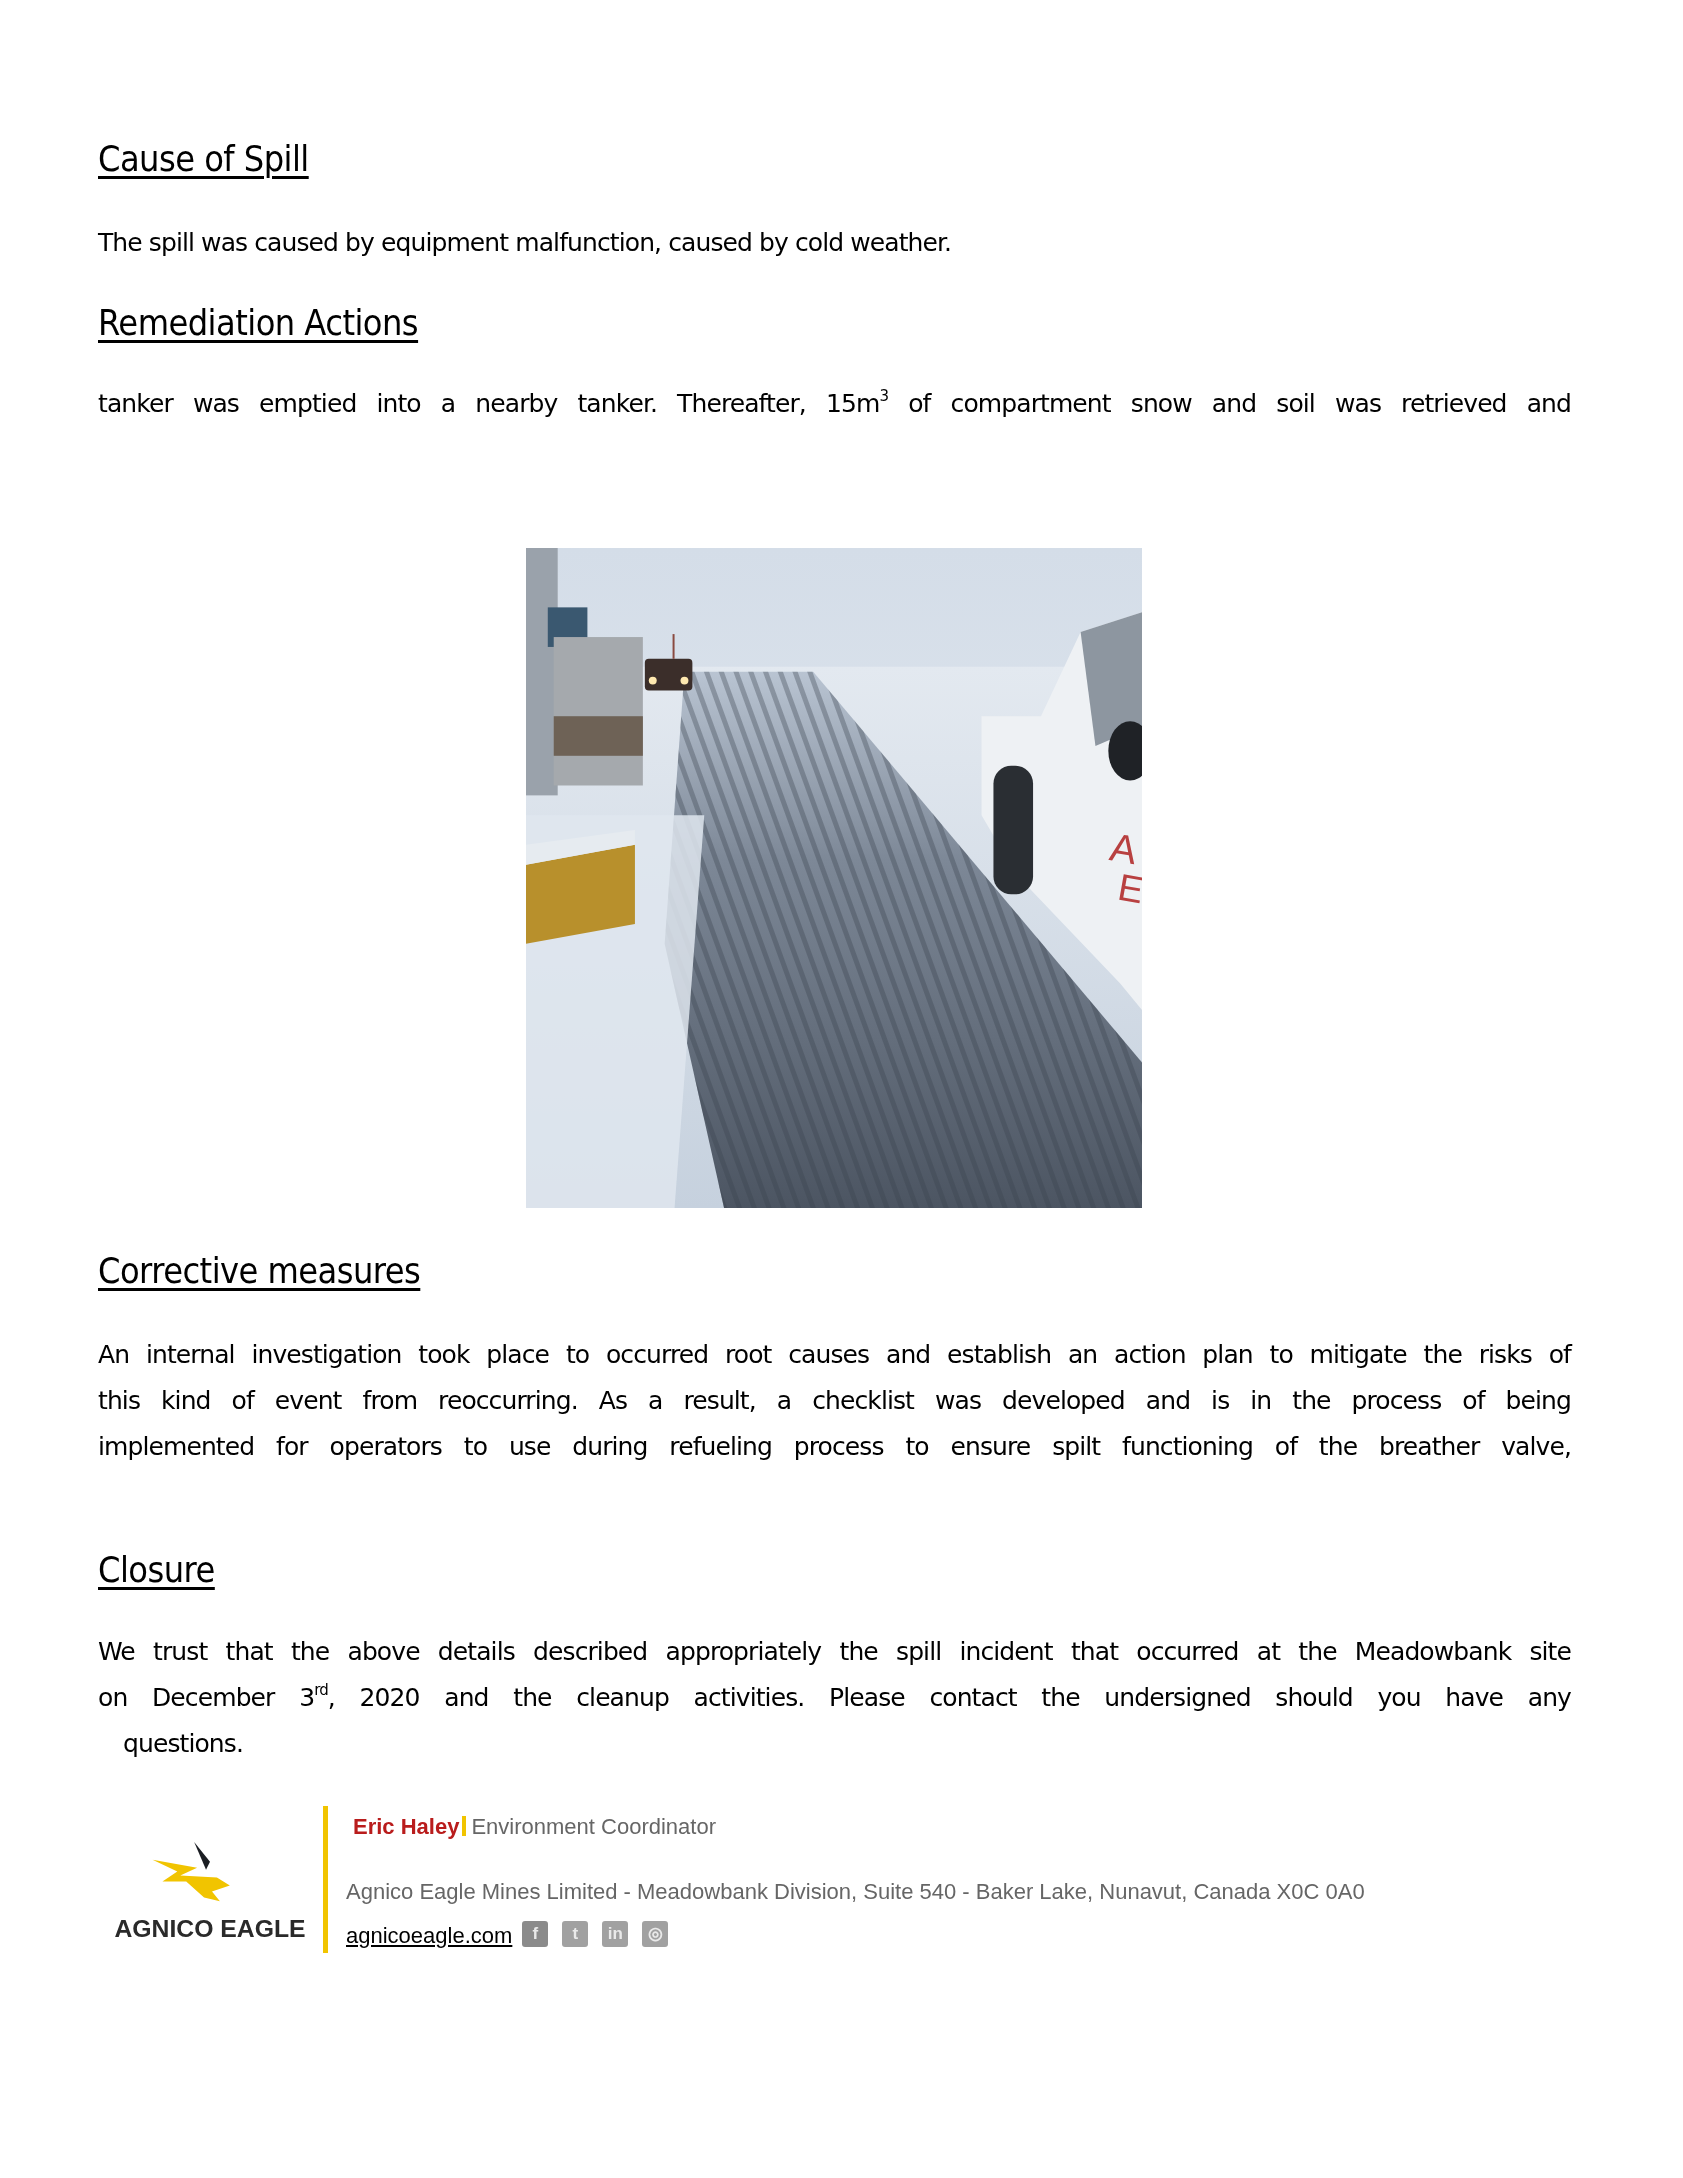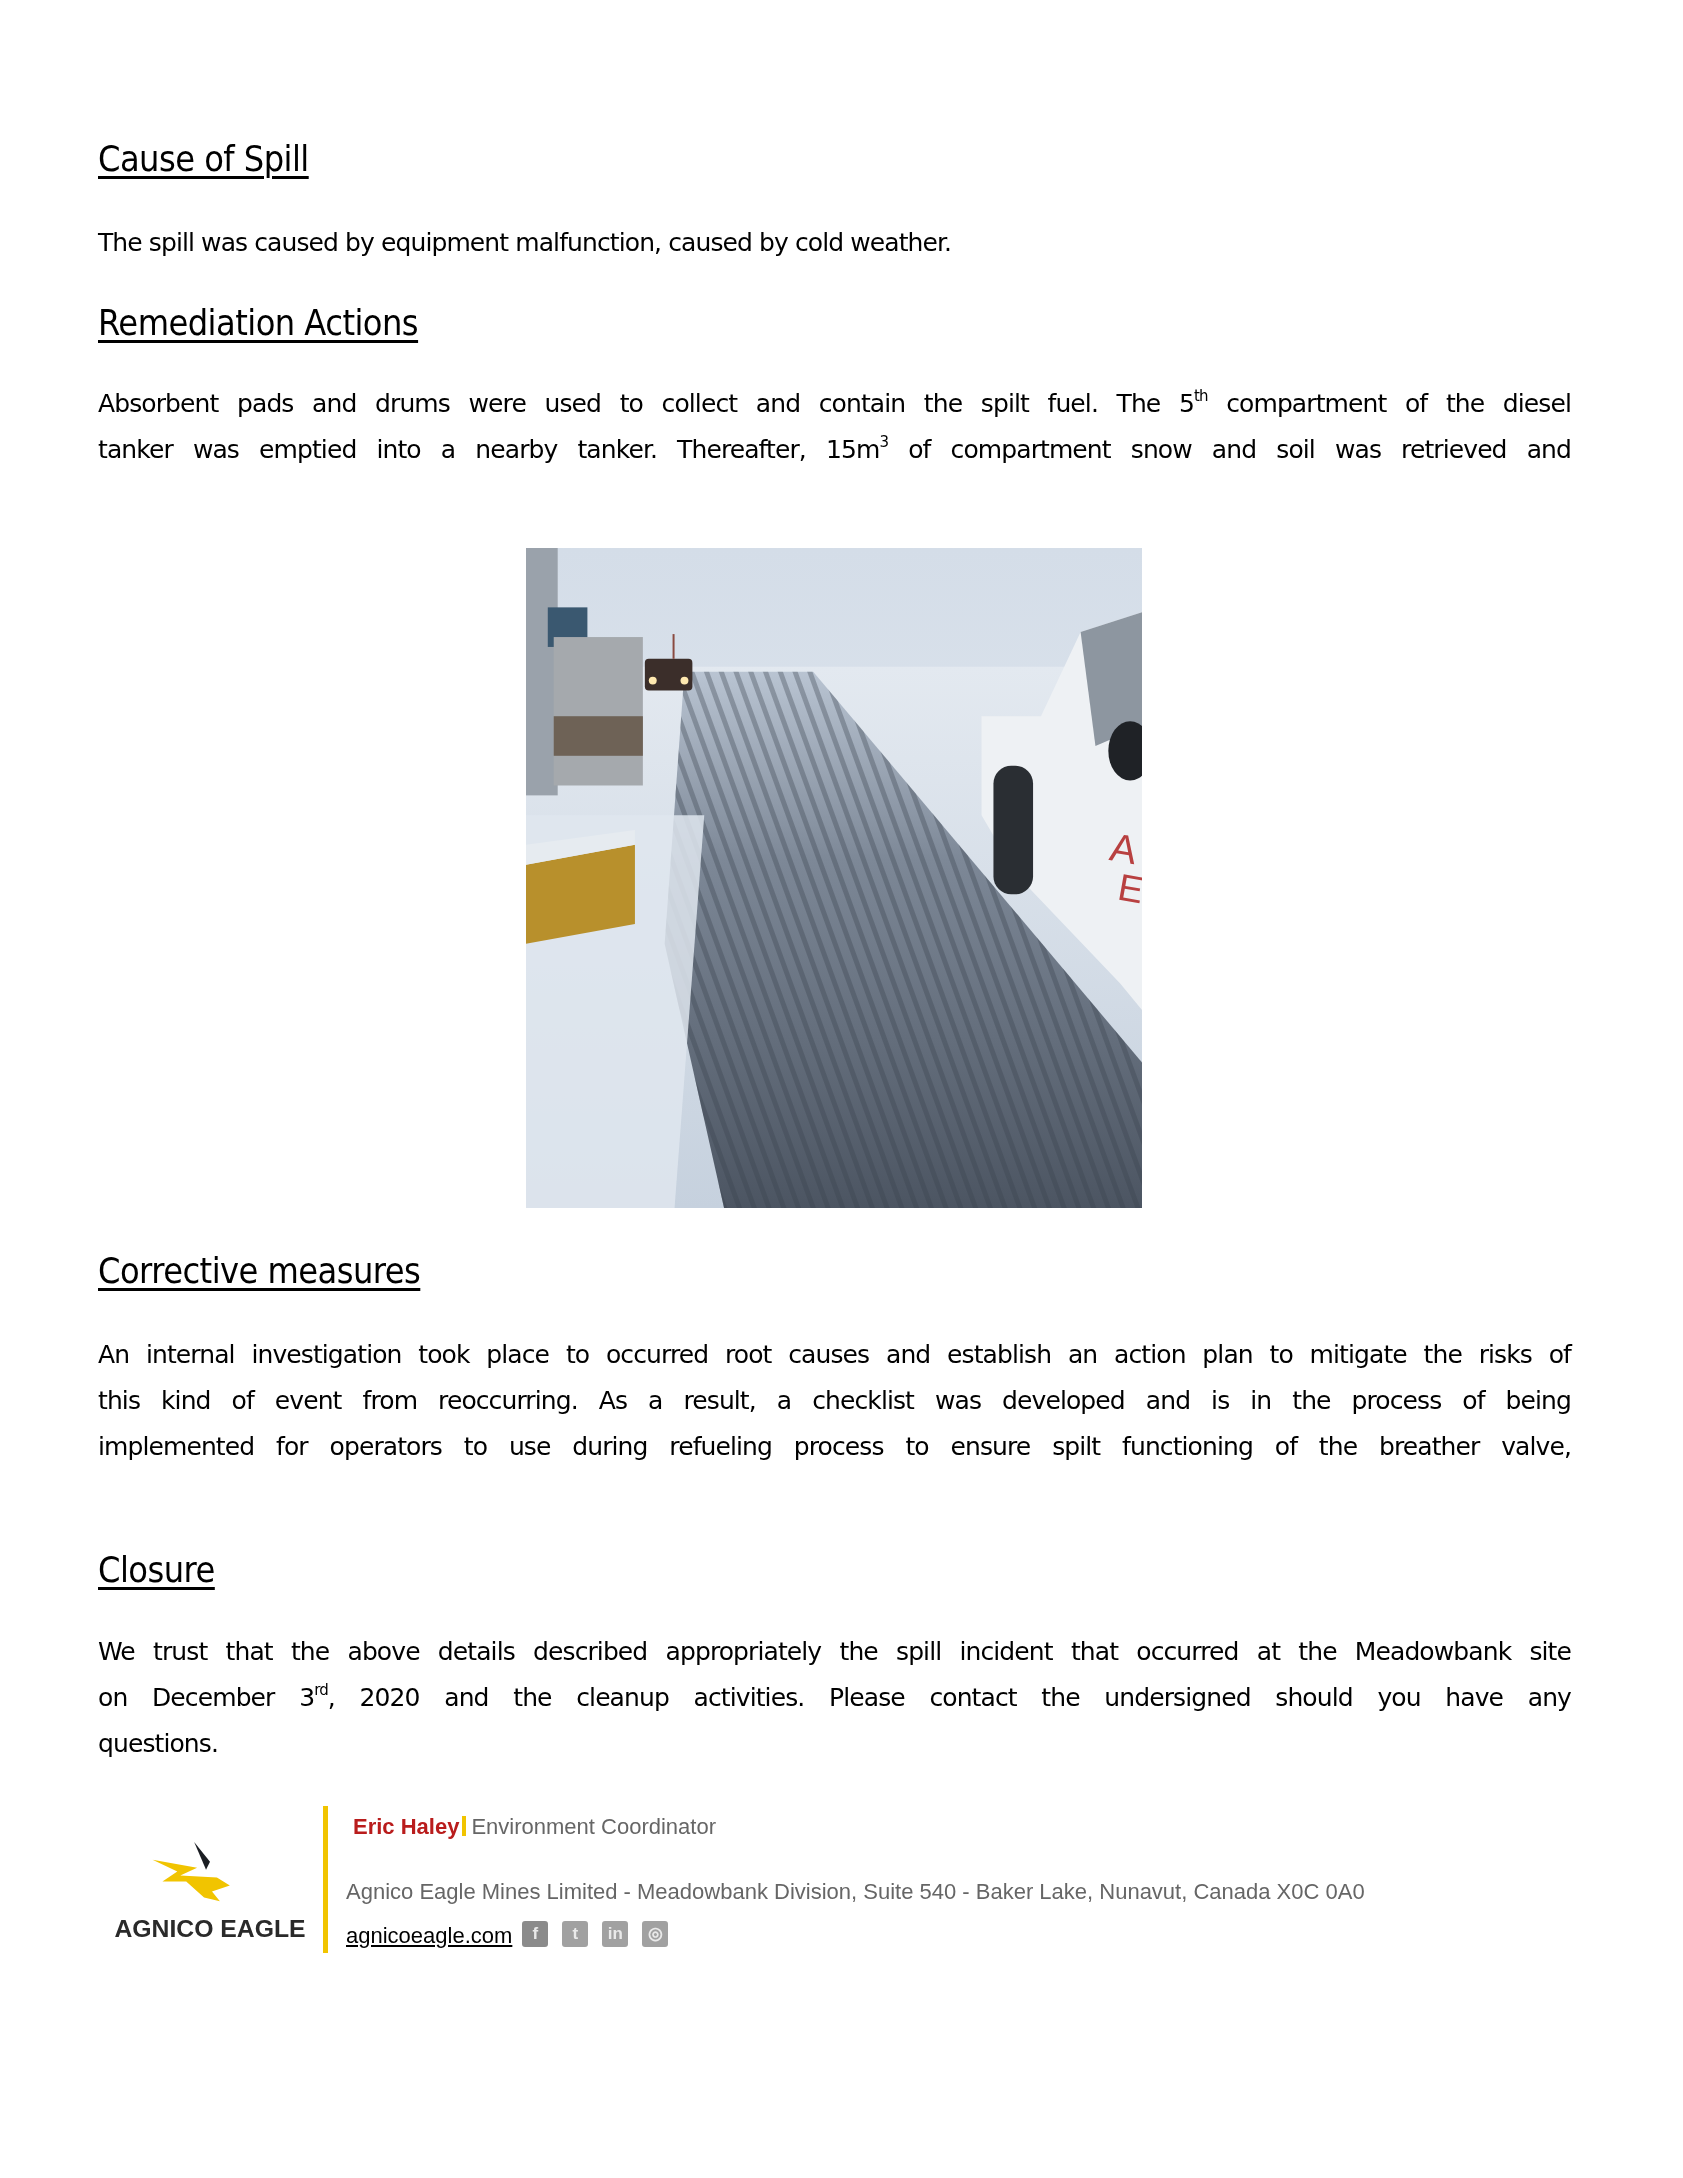--- a/index.html
+++ b/index.html
@@ -55,21 +55,20 @@
 
 <div class="page">
 
   <h2 class="h" id="h-cause">Cause of Spill</h2>
   <p class="p" id="p-cause">
     <span class="ln last" style="display: block;">The spill was caused by equipment malfunction, caused by cold weather.</span>
   </p>
 
   <h2 class="h" id="h-rem">Remediation Actions</h2>
   <p class="p" id="p-rem">
-    <span class="ln" style="display: block; width: 1473px;"><span>Absorbent pads and drums were used to collect and contain the spilt fuel. The 5</span><sup>th</sup><span> compartment of the diesel</span></span>
     <span class="ln" style="display: block; width: 1473px;"><span>tanker was emptied into a nearby tanker. Thereafter, 15m</span><sup>3</sup><span> of compartment snow and soil was retrieved and</span></span>
   </p>
 
   <div class="photo" title="Snow-covered road at the Meadowbank site with a white pickup truck on the right, a vehicle with headlights in the distance and equipment on the left">
     <svg viewBox="0 0 622 667" preserveAspectRatio="none">
       <defs>
         <linearGradient id="sky" x1="0" y1="0" x2="0" y2="1">
           <stop offset="0" stop-color="#d4dde8"></stop>
             <stop offset="1" stop-color="#e6ecf2"></stop>
         </linearGradient>
@@ -118,21 +117,21 @@
   <p class="p" id="p-corr">
     <span class="ln" style="display: block; width: 1473px;">An internal investigation took place to occurred root causes and establish an action plan to mitigate the risks of</span>
     <span class="ln" style="display: block; width: 1473px;">this kind of event from reoccurring. As a result, a checklist was developed and is in the process of being</span>
     <span class="ln" style="display: block; width: 1473px;">implemented for operators to use during refueling process to ensure spilt functioning of the breather valve,</span>
   </p>
 
   <h2 class="h" id="h-clos">Closure</h2>
   <p class="p" id="p-clos">
     <span class="ln" style="display: block; width: 1473px;">We trust that the above details described appropriately the spill incident that occurred at the Meadowbank site</span>
     <span class="ln" style="display: block; width: 1473px;"><span>on December 3</span><sup>rd</sup><span>, 2020 and the cleanup activities.  Please contact the undersigned should you have any</span></span>
-    <span class="ln last" style="display: block;">questions.</span>
+    <span class="ln last" style="display: block; margin-left: 25px;">questions.</span>
   </p>
 
   <div class="sig-logo">
     <svg width="214" height="129" viewBox="0 0 216 130">
       <polygon points="50,40 95,48 78,56 115,58 128,66 110,72 118,82 102,78 84,62 60,62 75,52" fill="#f1c400"></polygon>
       <polygon points="92,22 108,42 104,50" fill="#1b1e23"></polygon>
       <text x="108" y="118" text-anchor="middle" font-family="Liberation Sans, sans-serif" font-weight="bold" font-size="25" fill="#2a2a2a">AGNICO EAGLE</text>
     </svg>
   </div>
   <div class="sig-bar"></div>

